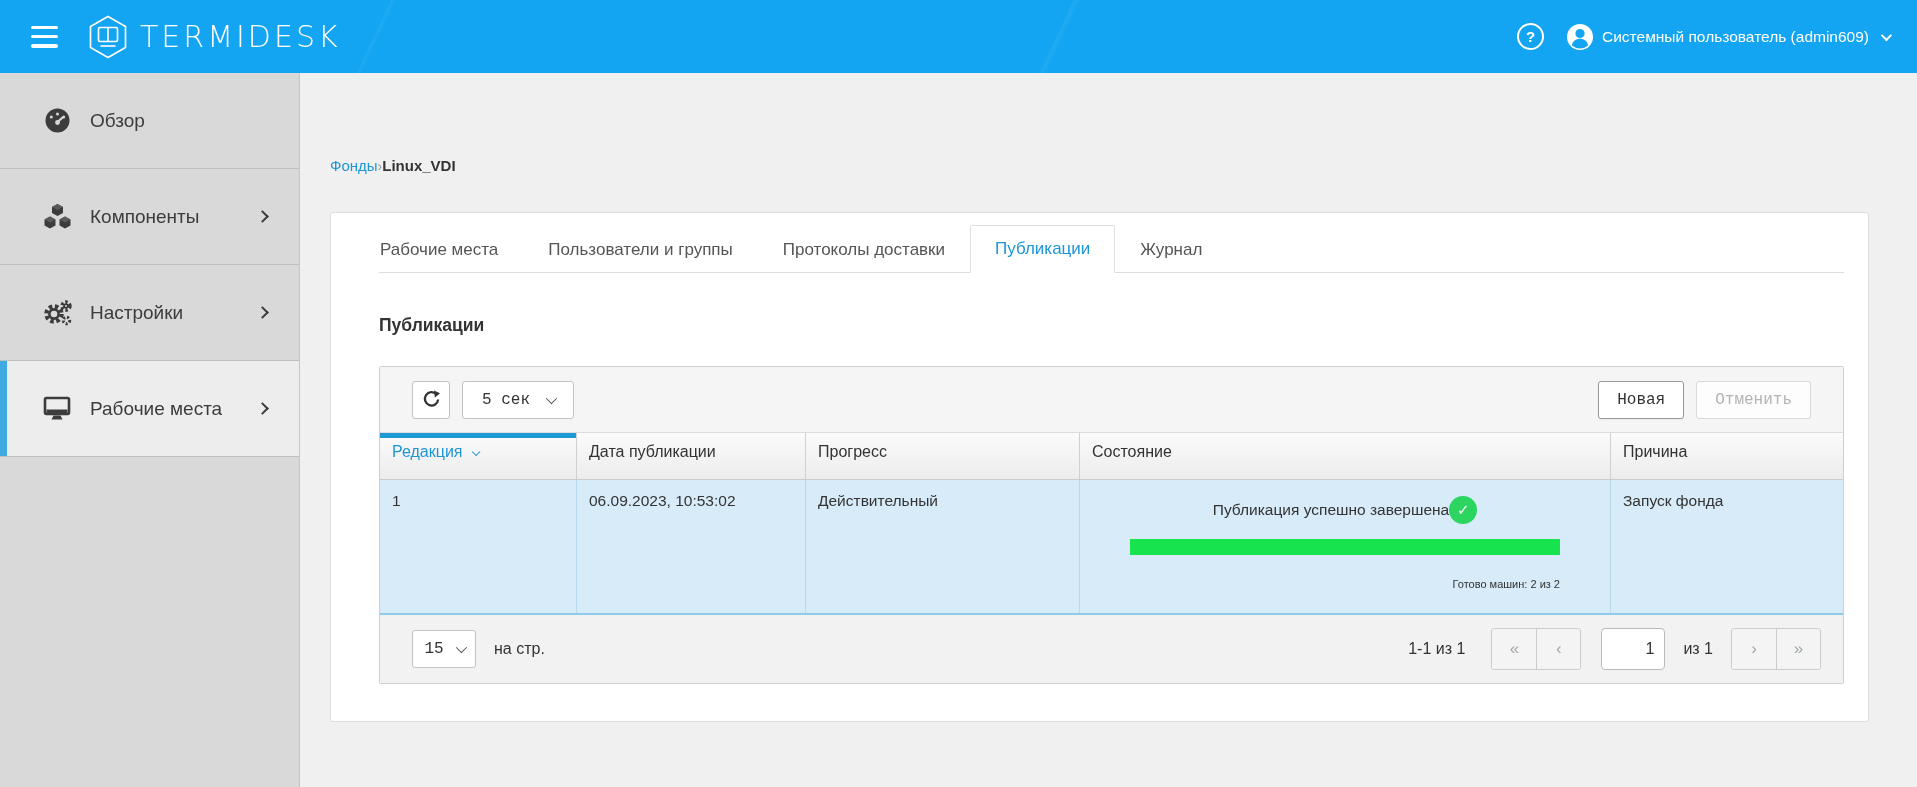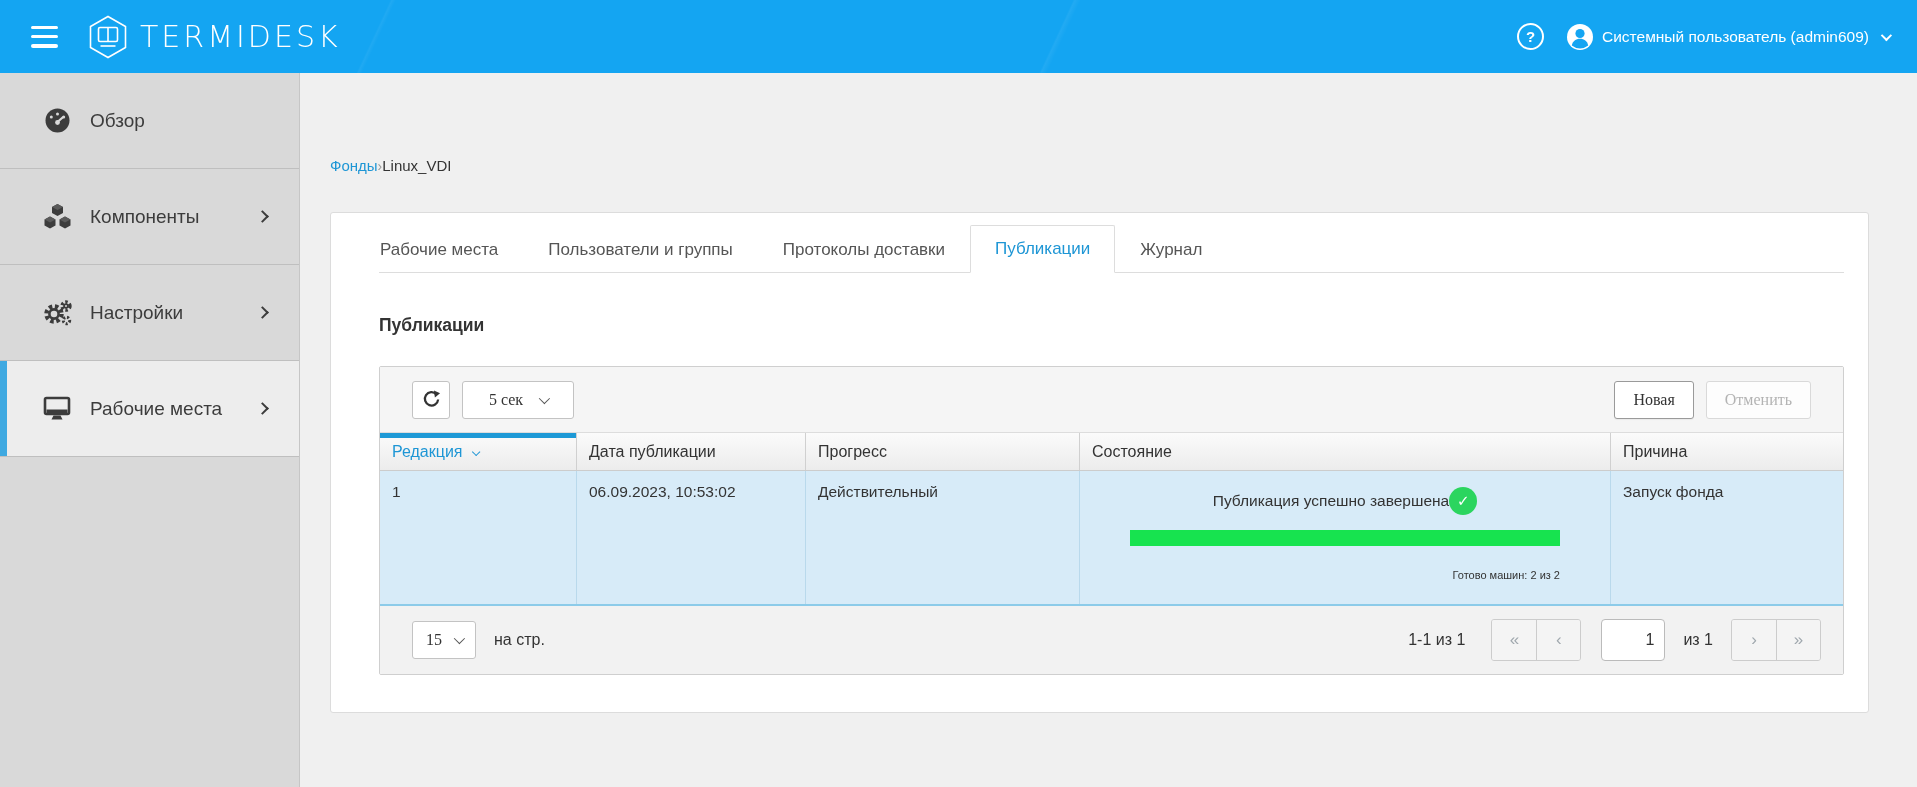--- a/index.html
+++ b/index.html
@@ -28,49 +28,49 @@
   .side-item{height:96px;display:flex;align-items:center;border-bottom:1px solid #bfbfbf;padding-left:42px;position:relative;cursor:pointer;font-size:19px;color:#3c3c3c}
   .side-item .side-icon{width:30px;display:flex;justify-content:center;margin-right:18px}
   .side-item.active{background:#ededed}
   .side-item.active::before{content:"";position:absolute;left:0;top:0;bottom:0;width:7px;background:var(--sidebar_active_bar)}
   .side-chev{position:absolute;right:32px;width:9px;height:9px;border-right:2.4px solid #3c3c3c;border-top:2.4px solid #3c3c3c;transform:rotate(45deg)}
 
   .content{flex:1;overflow:hidden}
   .breadcrumb{margin:84px 48px 0 30px;font-size:15px;display:flex;align-items:center;}
   .breadcrumb a{color:var(--accent_blue);text-decoration:none;cursor:pointer}
   .crumb-sep{color:#999;font-size:14px}
-  .crumb-current{font-weight:400;color:#333}
+  .crumb-current{font-weight:700;color:#333}
 
   
   .card{margin:38px 48px 0 30px;background:#fff;border:1px solid #dcdcdc;border-radius:3px}
   .card-header{height:56px;background:#f7f7f7;border-bottom:1px solid #e3e3e3;display:flex;align-items:center;padding-left:40px;font-size:17px;font-weight:700;border-radius:3px 3px 0 0}
   .card-body{padding:12px 24px 37px 48px}
 
   
   .tabs{display:flex;border-bottom:1px solid #ddd}
   .tab{padding:13px 24px;font-size:17px;color:#555;cursor:pointer;border:1px solid transparent;border-bottom:none;margin-bottom:-1px;background:none}
   .tab:first-child{padding-left:0}
   .tab.active{color:var(--accent_blue);background:#fff;border-color:#ddd;border-radius:2px 2px 0 0;border-bottom:1px solid #fff}
   .section-title{margin-top:42px;font-size:17.5px;font-weight:700;color:#333}
 
   
   .panel{margin-top:30px;border:1px solid #cfcfcf;border-radius:2px;background:#fff}
   .toolbar{height:66px;background:#f5f5f5;display:flex;align-items:center;padding:0 32px;gap:12px;border-bottom:1px solid #ddd}
-  .btn{height:38px;background:#fff;border:1px solid #c3c3c3;border-radius:3px;font-size:16px;color:#333;display:inline-flex;align-items:center;justify-content:center;cursor:pointer;font-family:Liberation Serif, serif}
+  .btn{height:38px;background:#fff;border:1px solid #c3c3c3;border-radius:3px;font-size:16px;color:#333;display:inline-flex;align-items:center;justify-content:center;cursor:pointer;font-family:Liberation Mono, monospace}
   .btn-icon{width:38px}
   .btn-interval{width:112px;gap:16px}
   .sel-chev{width:8px;height:8px;border-right:1.8px solid #555;border-bottom:1.8px solid #555;transform:rotate(45deg) translateY(-2px)}
   .toolbar-right{margin-left:auto;display:flex;gap:12px}
   .btn-new{padding:0 18px;border-color:#9a9a9a;box-shadow:0 1px 1px rgba(0,0,0,.05)}
   .btn-cancel{padding:0 18px;color:#b3b3b3;border-color:#d9d9d9;background:#fdfdfd;cursor:default}
 
   
   .tbl{width:100%}
   .tbl-head{display:grid;grid-template-columns:197px 229px 274px 531px 1fr;background:linear-gradient(180deg,#fbfbfb,#ececec);border-bottom:1px solid #ccc;position:relative}
-  .th{padding:10px 12px 9px;font-size:16px;color:#333;border-right:1px solid #d0d0d0;position:relative}
+  .th{padding:10px 12px 18px;font-size:16px;color:#333;border-right:1px solid #d0d0d0;position:relative}
   .th:last-child{border-right:none}
   .th.sorted{color:var(--accent_blue)}
   .th.sorted::before{content:"";position:absolute;top:0;left:0;right:0;height:5px;background:#1d99d6}
   .sort-chev{display:inline-block;width:6px;height:6px;border-right:1.7px solid var(--accent_blue);border-bottom:1.7px solid var(--accent_blue);transform:rotate(45deg) translateY(-3px);margin-left:8px}
   .tbl-row{display:grid;grid-template-columns:197px 229px 274px 531px 1fr;background:var(--row_bg);border-bottom:2px solid #8ccbe9;height:135px}
   .td{padding:12px;font-size:15.5px;color:#333;border-right:1px solid #b9d9ec}
   .td:last-child{border-right:none}
   .td-progress{padding:16px 50px 0 50px}
   .prog-line1{display:flex;align-items:center;justify-content:center}
   .prog-msg{font-size:15.5px}

